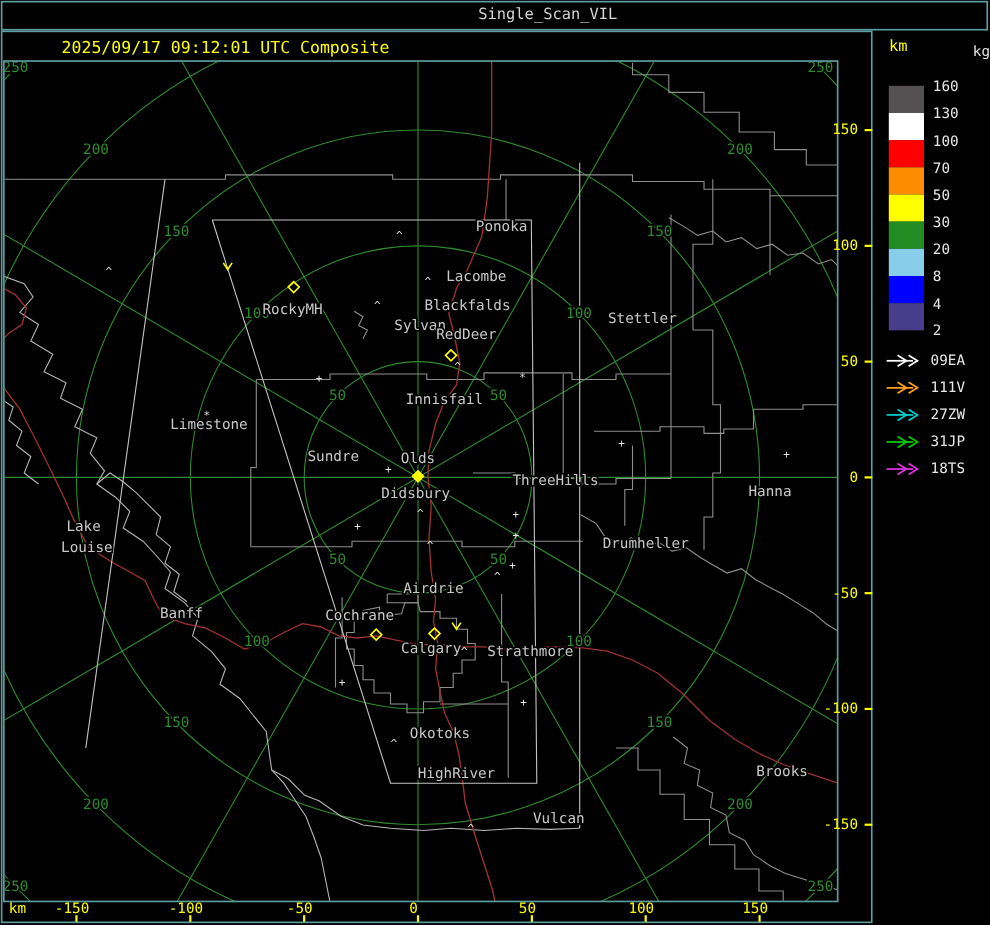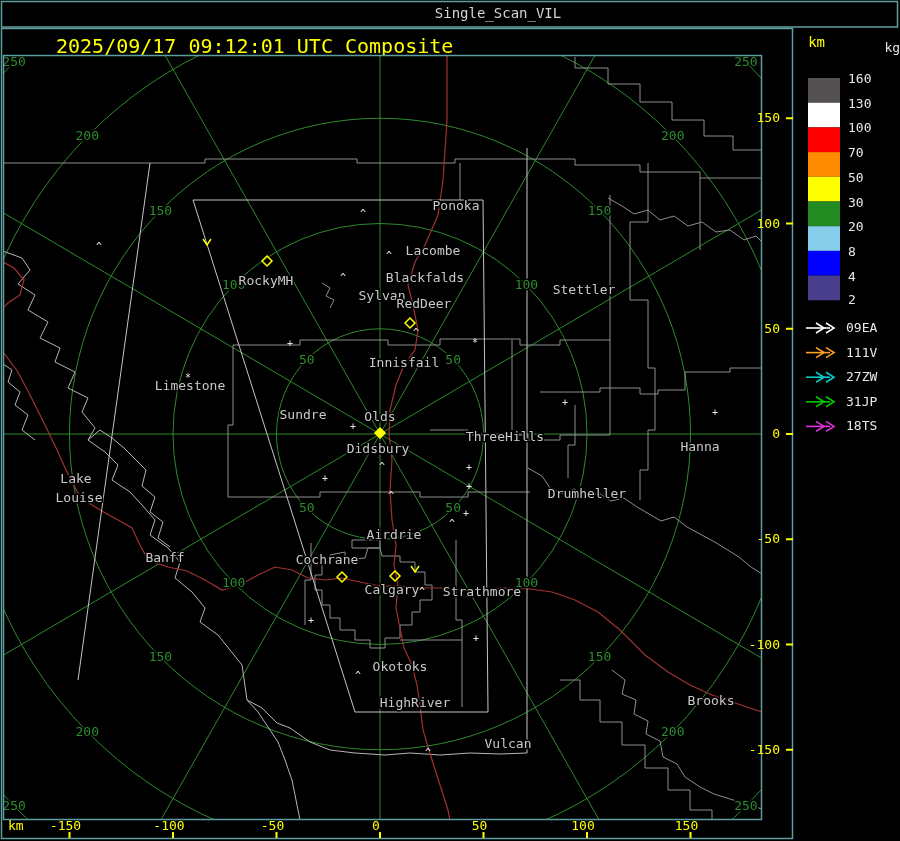--- a/index.html
+++ b/index.html
@@ -1,20 +1,20 @@
 <!DOCTYPE html>
 <html><head>
 <meta charset="utf-8">
 <style>
   html,body{margin:0;padding:0;background:#000;}
   body{width:900px;height:841px;position:relative;overflow:hidden;
        font-family:"DejaVu Sans Mono",monospace;}
   .abs{position:absolute;padding-left:48px;}
   #title-bar{left:0;top:5px;width:900px;text-align:center;color:#d4d4d4;font-size:14px;letter-spacing:0;}
-  #timestamp{left:8px;top:34px;color:#ffff00;font-size:20px;}
+  #timestamp{left:8px;top:34px;color:#ffff00;font-size:15px;}
   #km-unit{left:697px;top:34px;width:80px;text-align:right;color:#ffff00;font-size:14px;}
   #cb-title{left:818px;top:40px;width:76px;text-align:center;color:#e5e5e5;font-size:13px;}
   svg{position:absolute;left:0;top:0;}
   text{font-family:"DejaVu Sans Mono",monospace;}
 </style>
 </head>
 <body>
 
 <div class="abs" id="title-bar">Single_Scan_VIL</div>
 <div class="abs" id="timestamp">2025/09/17 09:12:01 UTC Composite</div>

